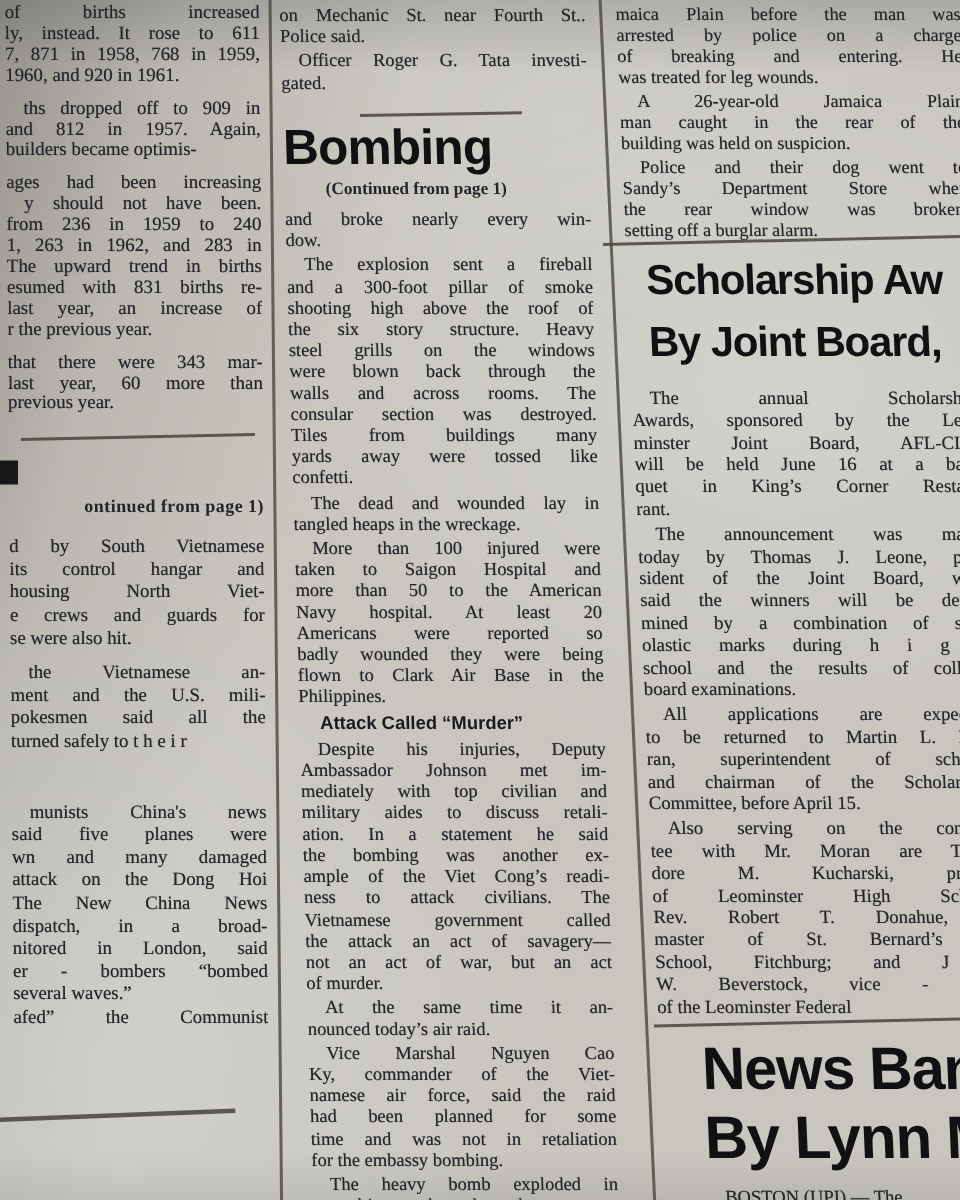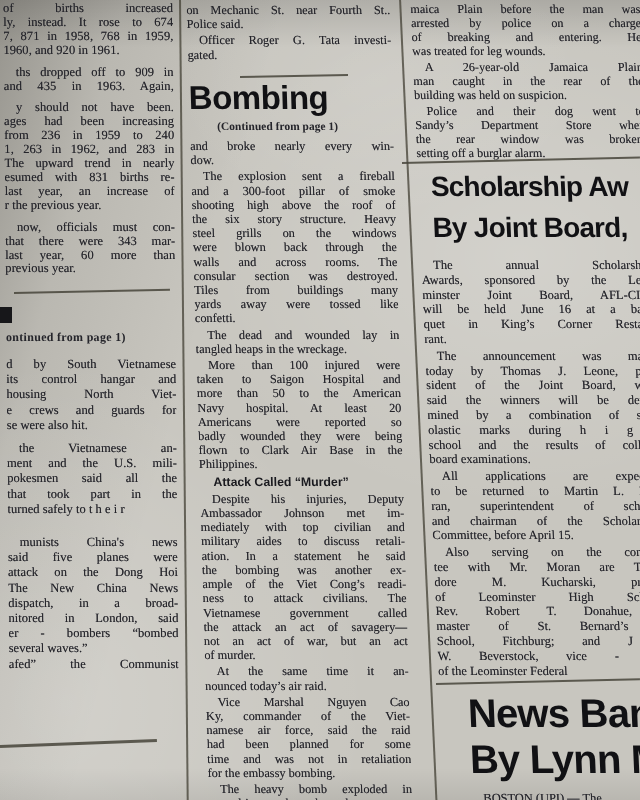--- a/index.html
+++ b/index.html
@@ -24,22 +24,22 @@
   #col-right { left:410px; width:230px; transform:skewX(2.4deg); font-size:12.4px; line-height:14.1px; }
   .blk { position:absolute; left:0; right:0; }
   .line { text-align:justify; text-align-last:justify; white-space:nowrap; overflow:hidden;
           text-shadow:0 0 .5px rgba(25,25,35,.55); }
   .line.last { text-align-last:left; }
   .para { margin-bottom:2px; }
   .para .line.first { text-indent:12px; }
   .blk.cont .para:first-child .line.first { text-indent:0; }
   #lc-births .para, #lc-vietnam .para { margin-bottom:8px; }
   #lc-vietnam { line-height:15.2px; }
-  #lc-vietnam .para:nth-child(2) { margin-bottom:18px; }
-  #lc-continued { font-weight:700; font-size:12px; letter-spacing:.3px; }
+  #lc-vietnam .para:nth-child(2) { margin-bottom:32px; }
+  #lc-continued { font-weight:700; font-size:12px; letter-spacing:.3px;text-align:right; }
   .headline { font-family:"Liberation Sans","DejaVu Sans",sans-serif; font-weight:700;
               color:var(--headline_ink,#111114); white-space:nowrap; }
   #mc-headline { font-size:33px; letter-spacing:-.5px; line-height:36px; }
   #mc-continued { font-weight:700; font-size:11.5px; text-align:center; padding-right:28px; }
   #mc-subhead { font-family:"Liberation Sans","DejaVu Sans",sans-serif; font-weight:700;
                 font-size:12.3px; margin:3px 0 3px 14px; color:#1a1a1f; }
   #rc-burglary { font-size:12.1px; line-height:14px; }
   #rc-headline1 .headline { font-size:28px; letter-spacing:-.8px; line-height:41px; padding-left:13px; }
   #rc-scholarship { font-size:12.5px; line-height:14.8px; }
   #rc-headline2 .headline { font-size:40px; letter-spacing:-.8px; line-height:46px; padding-left:28px; }
@@ -57,64 +57,64 @@
 </style>
 </head>
 <body>
 
 <div id="page">
 
   <div class="col" id="col-left">
     <div class="blk cont" id="lc-births" style="top:2px;">
         <div class="para">
           <div class="line first">of births increased</div>
-          <div class="line">ly, instead. It rose to 674</div>
+          <div class="line">ly, instead. It rose to 611</div>
           <div class="line">7, 871 in 1958, 768 in 1959,</div>
           <div class="line last">1960, and 920 in 1961.</div>
         </div>
         <div class="para">
           <div class="line first">ths dropped off to 909 in</div>
-          <div class="line">and 435 in 1963. Again,</div>
-        </div>
-        <div class="para">
+          <div class="line">and 812 in 1957. Again,</div>
+          <div class="line last">builders became optimis-</div>
+        </div>
+        <div class="para">
+          <div class="line">ages had been increasing</div>
           <div class="line first">y should not have been.</div>
-          <div class="line">ages had been increasing</div>
           <div class="line">from 236 in 1959 to 240</div>
           <div class="line">1, 263 in 1962, and 283 in</div>
-          <div class="line">The upward trend in nearly</div>
+          <div class="line">The upward trend in births</div>
           <div class="line">esumed with 831 births re-</div>
           <div class="line">last year, an increase of</div>
           <div class="line last">r the previous year.</div>
         </div>
         <div class="para">
-          <div class="line first">now, officials must con-</div>
           <div class="line">that there were 343 mar-</div>
           <div class="line">last year, 60 more than</div>
           <div class="line last">previous year.</div>
         </div>
       </div>
     <div class="blk" id="lc-continued" style="top:331px;">ontinued from page 1)</div>
     <div class="blk cont" id="lc-vietnam" style="top:357px;">
         <div class="para">
           <div class="line first">d by South Vietnamese</div>
           <div class="line">its control hangar and</div>
           <div class="line">housing North Viet-</div>
           <div class="line">e crews and guards for</div>
           <div class="line last">se were also hit.</div>
         </div>
         <div class="para">
           <div class="line first">the Vietnamese an-</div>
           <div class="line">ment and the U.S. mili-</div>
           <div class="line">pokesmen said all the</div>
-          <div class="line">that took part in the</div>
           <div class="line last">turned safely to t h e i r</div>
         </div>
         <div class="para">
           <div class="line first">munists China's news</div>
           <div class="line">said five planes were</div>
+          <div class="line">wn and many damaged</div>
           <div class="line">attack on the Dong Hoi</div>
           <div class="line">The New China News</div>
           <div class="line">dispatch, in a broad-</div>
           <div class="line">nitored in London, said</div>
           <div class="line">er - bombers “bombed</div>
           <div class="line last">several waves.”</div>
           <div class="line">afed” the Communist</div>
         </div>
       </div>
   </div>

